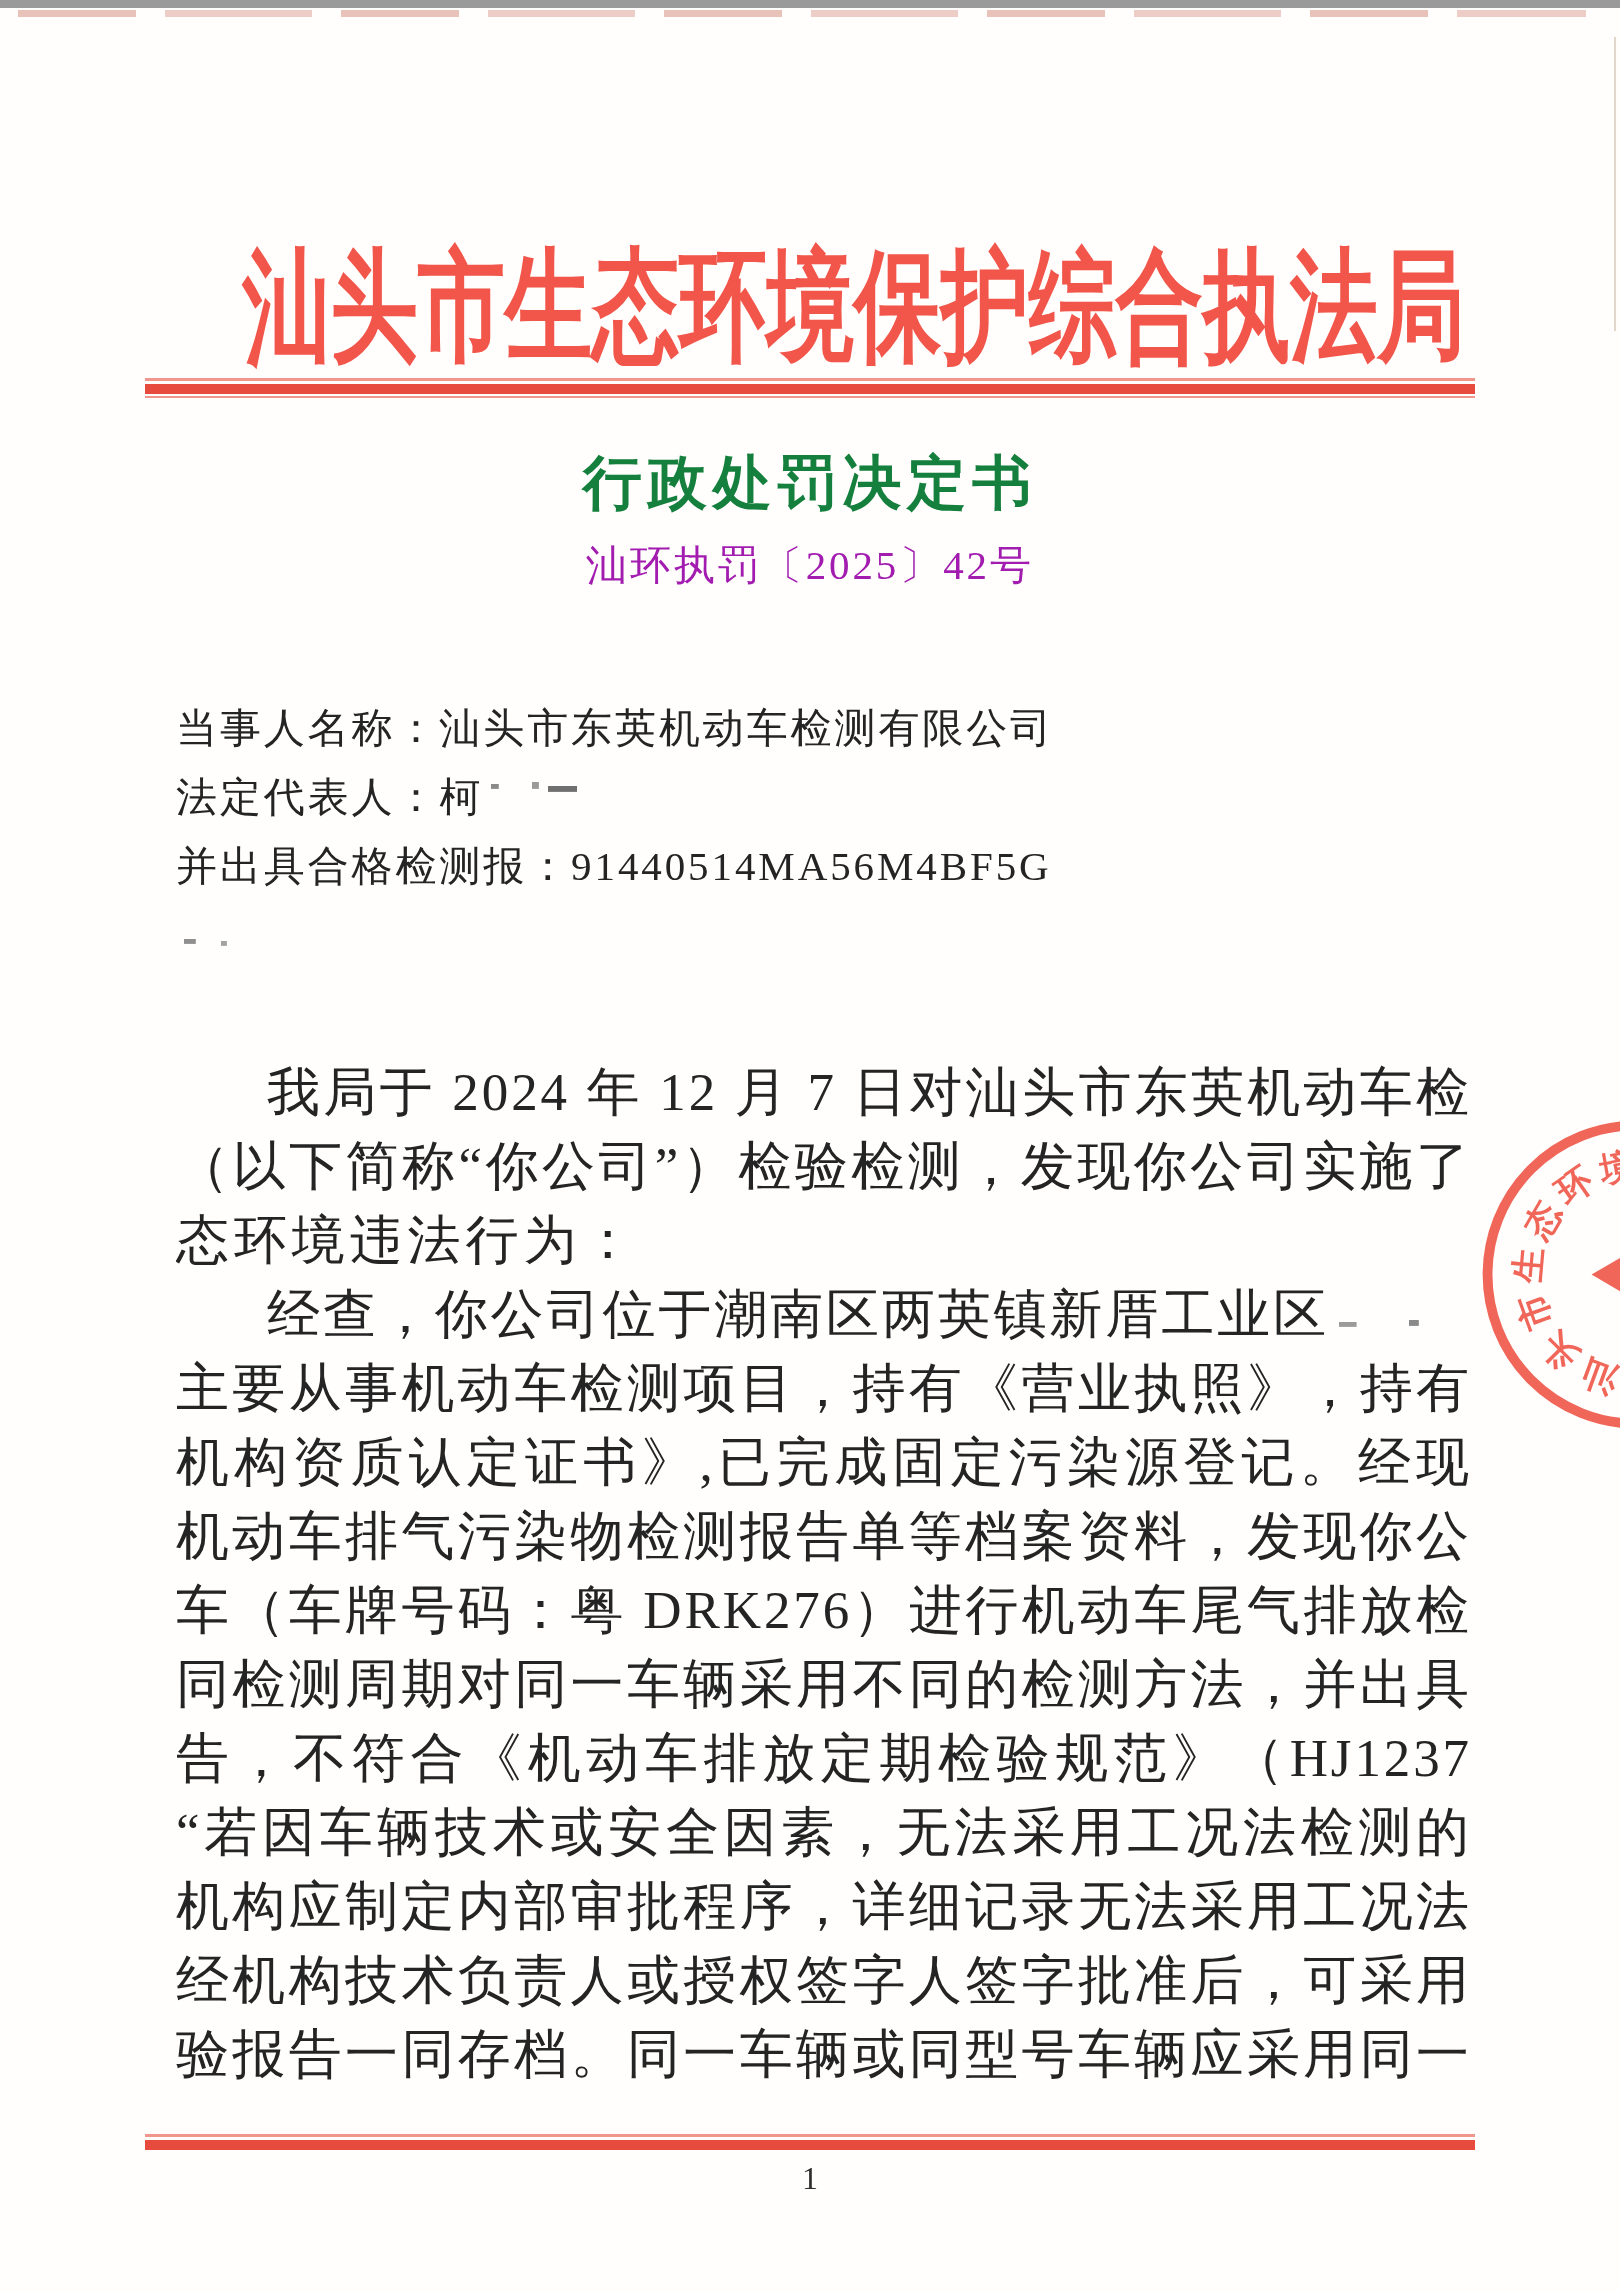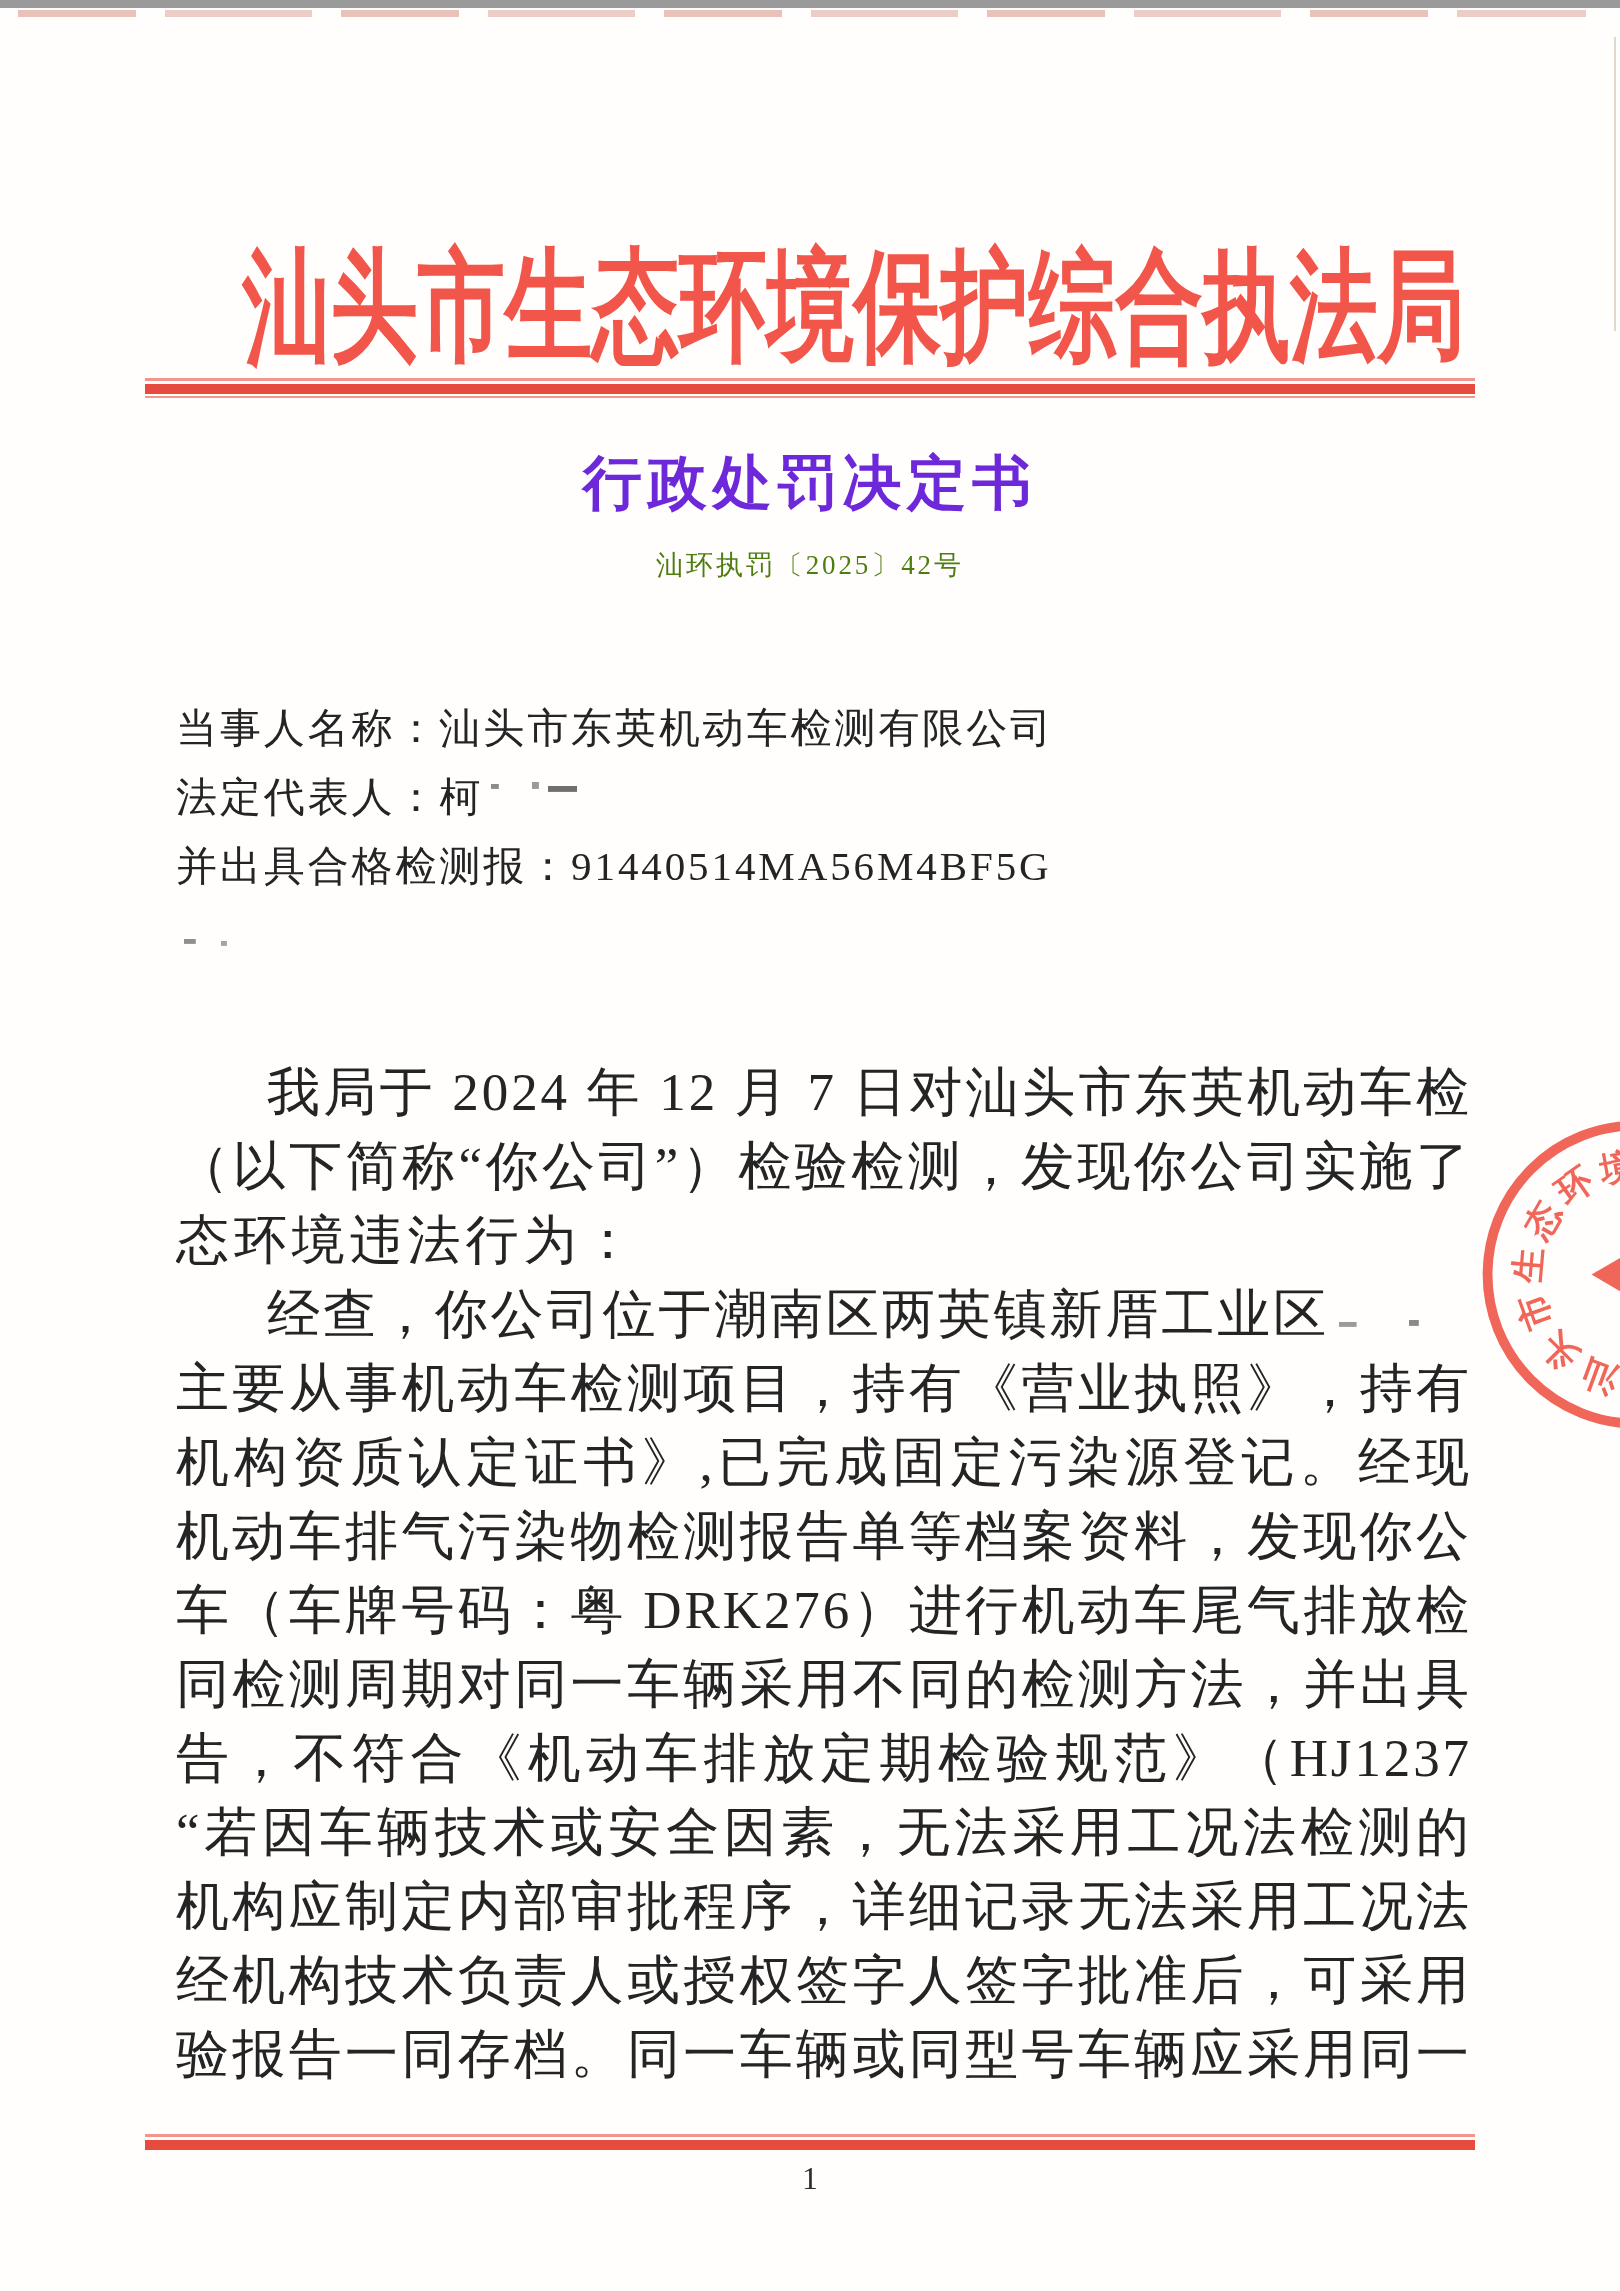--- a/index.html
+++ b/index.html
@@ -41,26 +41,26 @@
   .rule-bottom{top:2126px;}
   .rule .thin{height:2.9px;background:#f0968c;}
   .rule .gap{height:2.9px;background:transparent;}
   .rule .thick{height:9.8px;background:#e74b3e;}
   .rule-top .thin2{height:2px;background:#f0968c;margin-top:2px;}
 
   .doc-title{
     position:absolute;top:437px;left:0;width:1620px;
     text-align:center;
     font-size:59px;font-weight:bold;letter-spacing:5.9px;
-    color:#6d28d9;line-height:76px;white-space:nowrap;
+    color:#15803d;line-height:76px;white-space:nowrap;
   }
   .doc-number{
     position:absolute;top:535px;left:0;width:1620px;
     text-align:center;
-    font-size:27px;letter-spacing:2.9px;color:#4d7c0f;
+    font-size:41px;letter-spacing:2.9px;color:#a21caf;
     line-height:45px;white-space:nowrap;
   }
 
   .party{
     position:absolute;top:686px;left:176px;width:1304px;
     font-size:41px;line-height:69px;letter-spacing:2.9px;
     color:#242424;
   }
   .party .pline{height:69px;white-space:nowrap;font-family:Liberation Serif, serif;}
 

